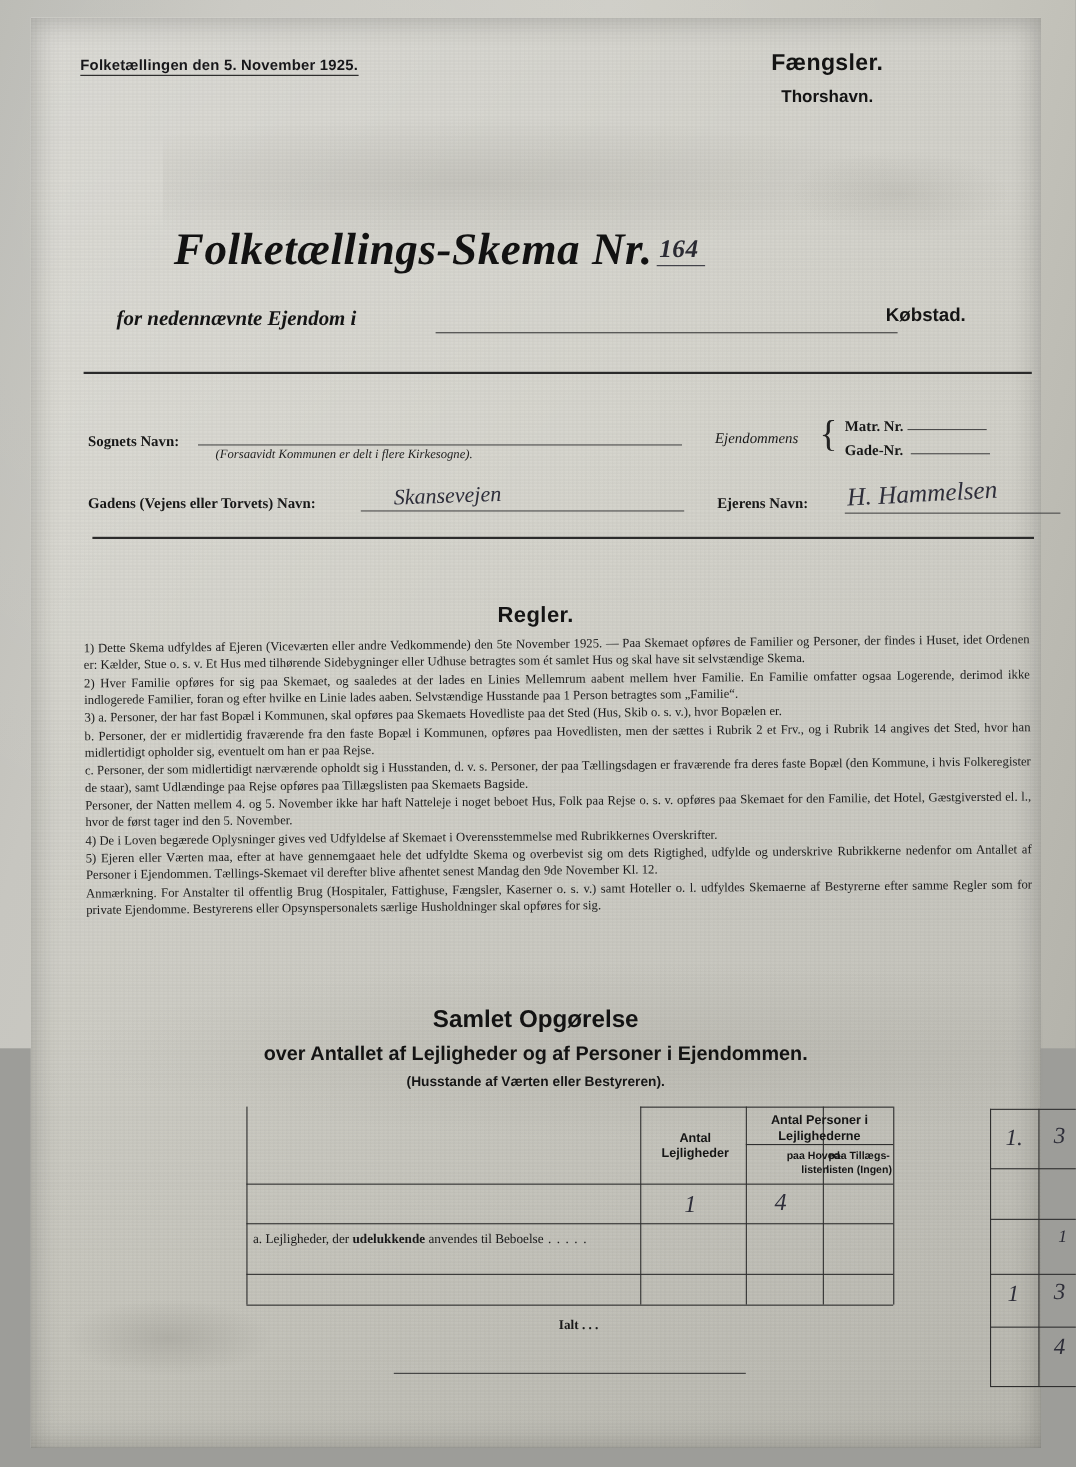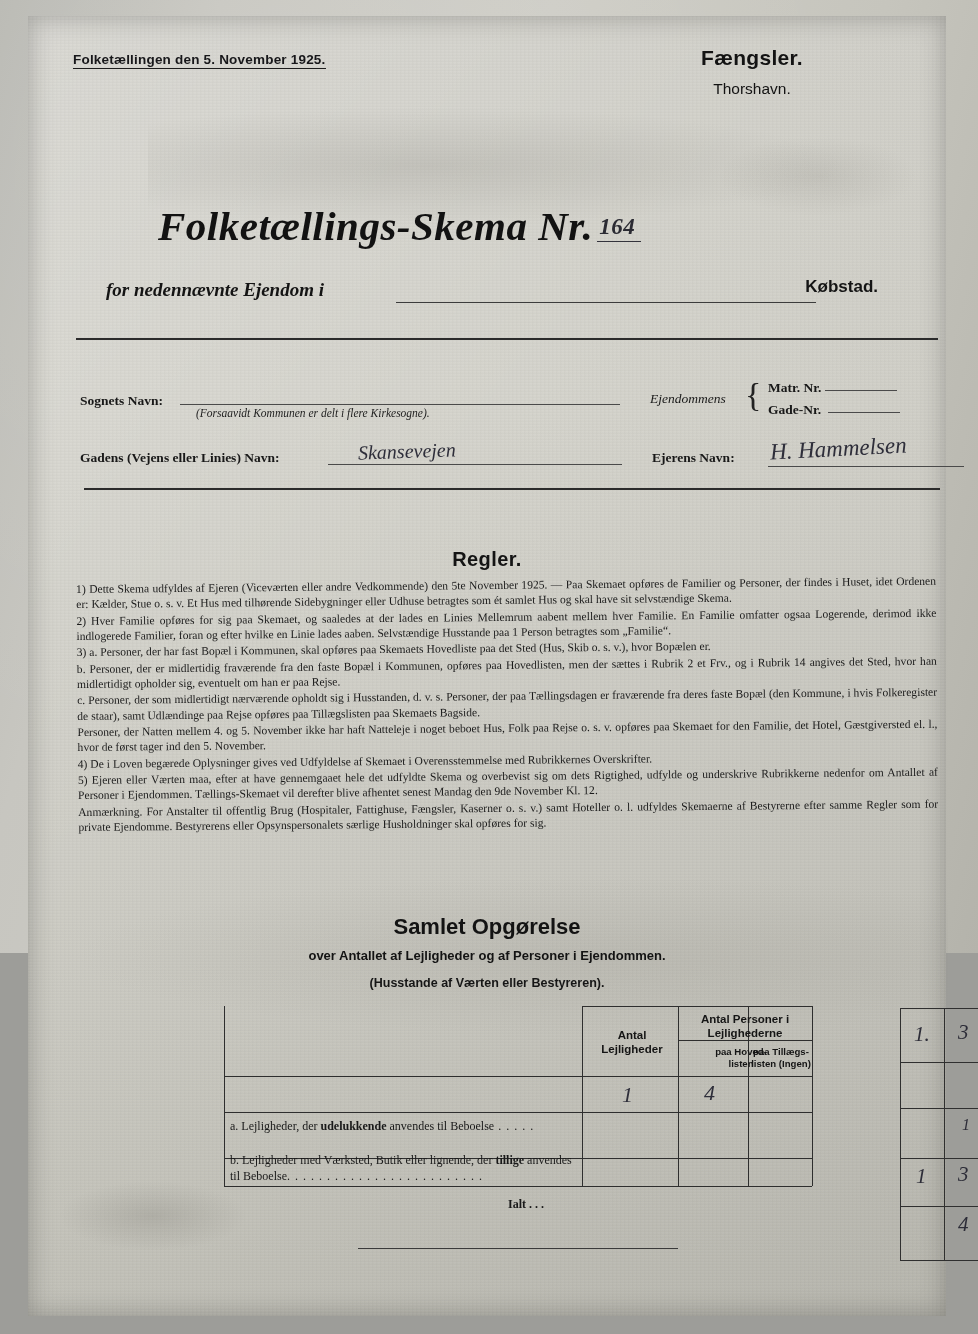--- a/index.html
+++ b/index.html
@@ -78,21 +78,21 @@
   }
   .hdr-right .l1 {
     font-size: 21px;
     font-weight: bold;
     color: #131313;
     letter-spacing: .3px;
   }
   .hdr-right .l2 {
     margin-top: 10px;
     font-size: 15.5px;
-    font-weight: normal;
+    font-weight: bold;
     color: #131313;
   }
 
   
   .title {
     position: absolute;
     left: 130px;
     top: 186px;
     font-family: "Liberation Serif", serif;
     font-style: italic;
@@ -204,21 +204,21 @@
     text-align: center;
     font-size: 22px;
     font-weight: bold;
     color: #131313;
   }
   .samlet-2 {
     position: absolute;
     left: 0; right: 0;
     top: 932px;
     text-align: center;
-    font-size: 13px;
+    font-size: 18px;
     font-weight: bold;
     color: #131313;
   }
   .samlet-3 {
     position: absolute;
     left: 0; right: 0;
     top: 960px;
     text-align: center;
     font-size: 12.5px;
     font-weight: bold;
@@ -326,21 +326,21 @@
     <div class="dotline" style="left:152px; top:388px; width:440px;"></div>
     <div class="lbl italic-note" style="left:168px; top:391px;">(Forsaavidt Kommunen er delt i flere Kirkesogne).</div>
 
     <div class="lbl" style="left:622px; top:375px; font-style:italic; font-weight:normal;">Ejendommens</div>
     <div class="brace" style="left:717px; top:362px;">{</div>
     <div class="lbl" style="left:740px; top:364px;">Matr. Nr.</div>
     <div class="dotline" style="left:797px; top:374px; width:72px;"></div>
     <div class="lbl" style="left:740px; top:386px;text-align:right;">Gade-Nr.</div>
     <div class="dotline" style="left:800px; top:396px; width:72px;"></div>
 
-    <div class="lbl" style="left:52px; top:434px;">Gadens (Vejens eller Linies) Navn:</div>
+    <div class="lbl" style="left:52px; top:434px;">Gadens (Vejens eller Torvets) Navn:</div>
     <div class="dotline" style="left:300px; top:448px; width:294px;"></div>
     <div class="hand" style="left:330px; top:424px; font-size:20px; transform:rotate(-2deg);">Skansevejen</div>
 
     <div class="lbl" style="left:624px; top:434px;">Ejerens Navn:</div>
     <div class="dotline" style="left:740px; top:450px; width:196px;"></div>
     <div class="hand" style="left:742px; top:420px; font-size:23px; transform:rotate(-3deg);">H. Hammelsen</div>
 
     <div class="rule thick" style="left:56px; top:472px; width:856px;"></div>
 
     <div class="regler-h">Regler.</div>
@@ -381,24 +381,20 @@
       <div class="th small" style="left:526px; top:40px; width:62px;">paa Tillægs- listen (Ingen)</div>
 
       <div class="rowlbl" style="left:6px; top:80px; width:346px;">
         <span>a.</span>
         <span>Lejligheder, der </span><b>udelukkende</b><span> anvendes til Beboelse</span><span class="dots"> . . . . .</span>
       </div>
       <div class="hand" style="left:398px; top:76px; font-size:22px;">1</div>
       <div class="hand" style="left:480px; top:74px; font-size:22px;">4</div>
       <div class="hand" style="left:548px; top:74px; font-size:22px;"></div>
 
-      <div class="rowlbl" style="left:6px; top:114px; width:348px;">
-        <span>b.</span>
-        <span>Lejligheder med Værksted, Butik eller lignende, der </span><b>tillige</b><span> anvendes til Beboelse</span><span class="dots">. . . . . . . . . . . . . . . . . . . . . . . . .</span>
-      </div>
       <div class="hand" style="left:398px; top:118px; font-size:22px;"></div>
       <div class="hand" style="left:480px; top:118px; font-size:22px;"></div>
       <div class="hand" style="left:548px; top:118px; font-size:22px;"></div>
 
       <div class="rowlbl" style="left:250px; top:158px; width:104px; text-align:center; font-weight:bold;">Ialt . . .</div>
       <div class="hand" style="left:398px; top:156px; font-size:22px;"></div>
       <div class="hand" style="left:480px; top:156px; font-size:22px;"></div>
       <div class="hand" style="left:548px; top:156px; font-size:22px;"></div>
     </div>
 

